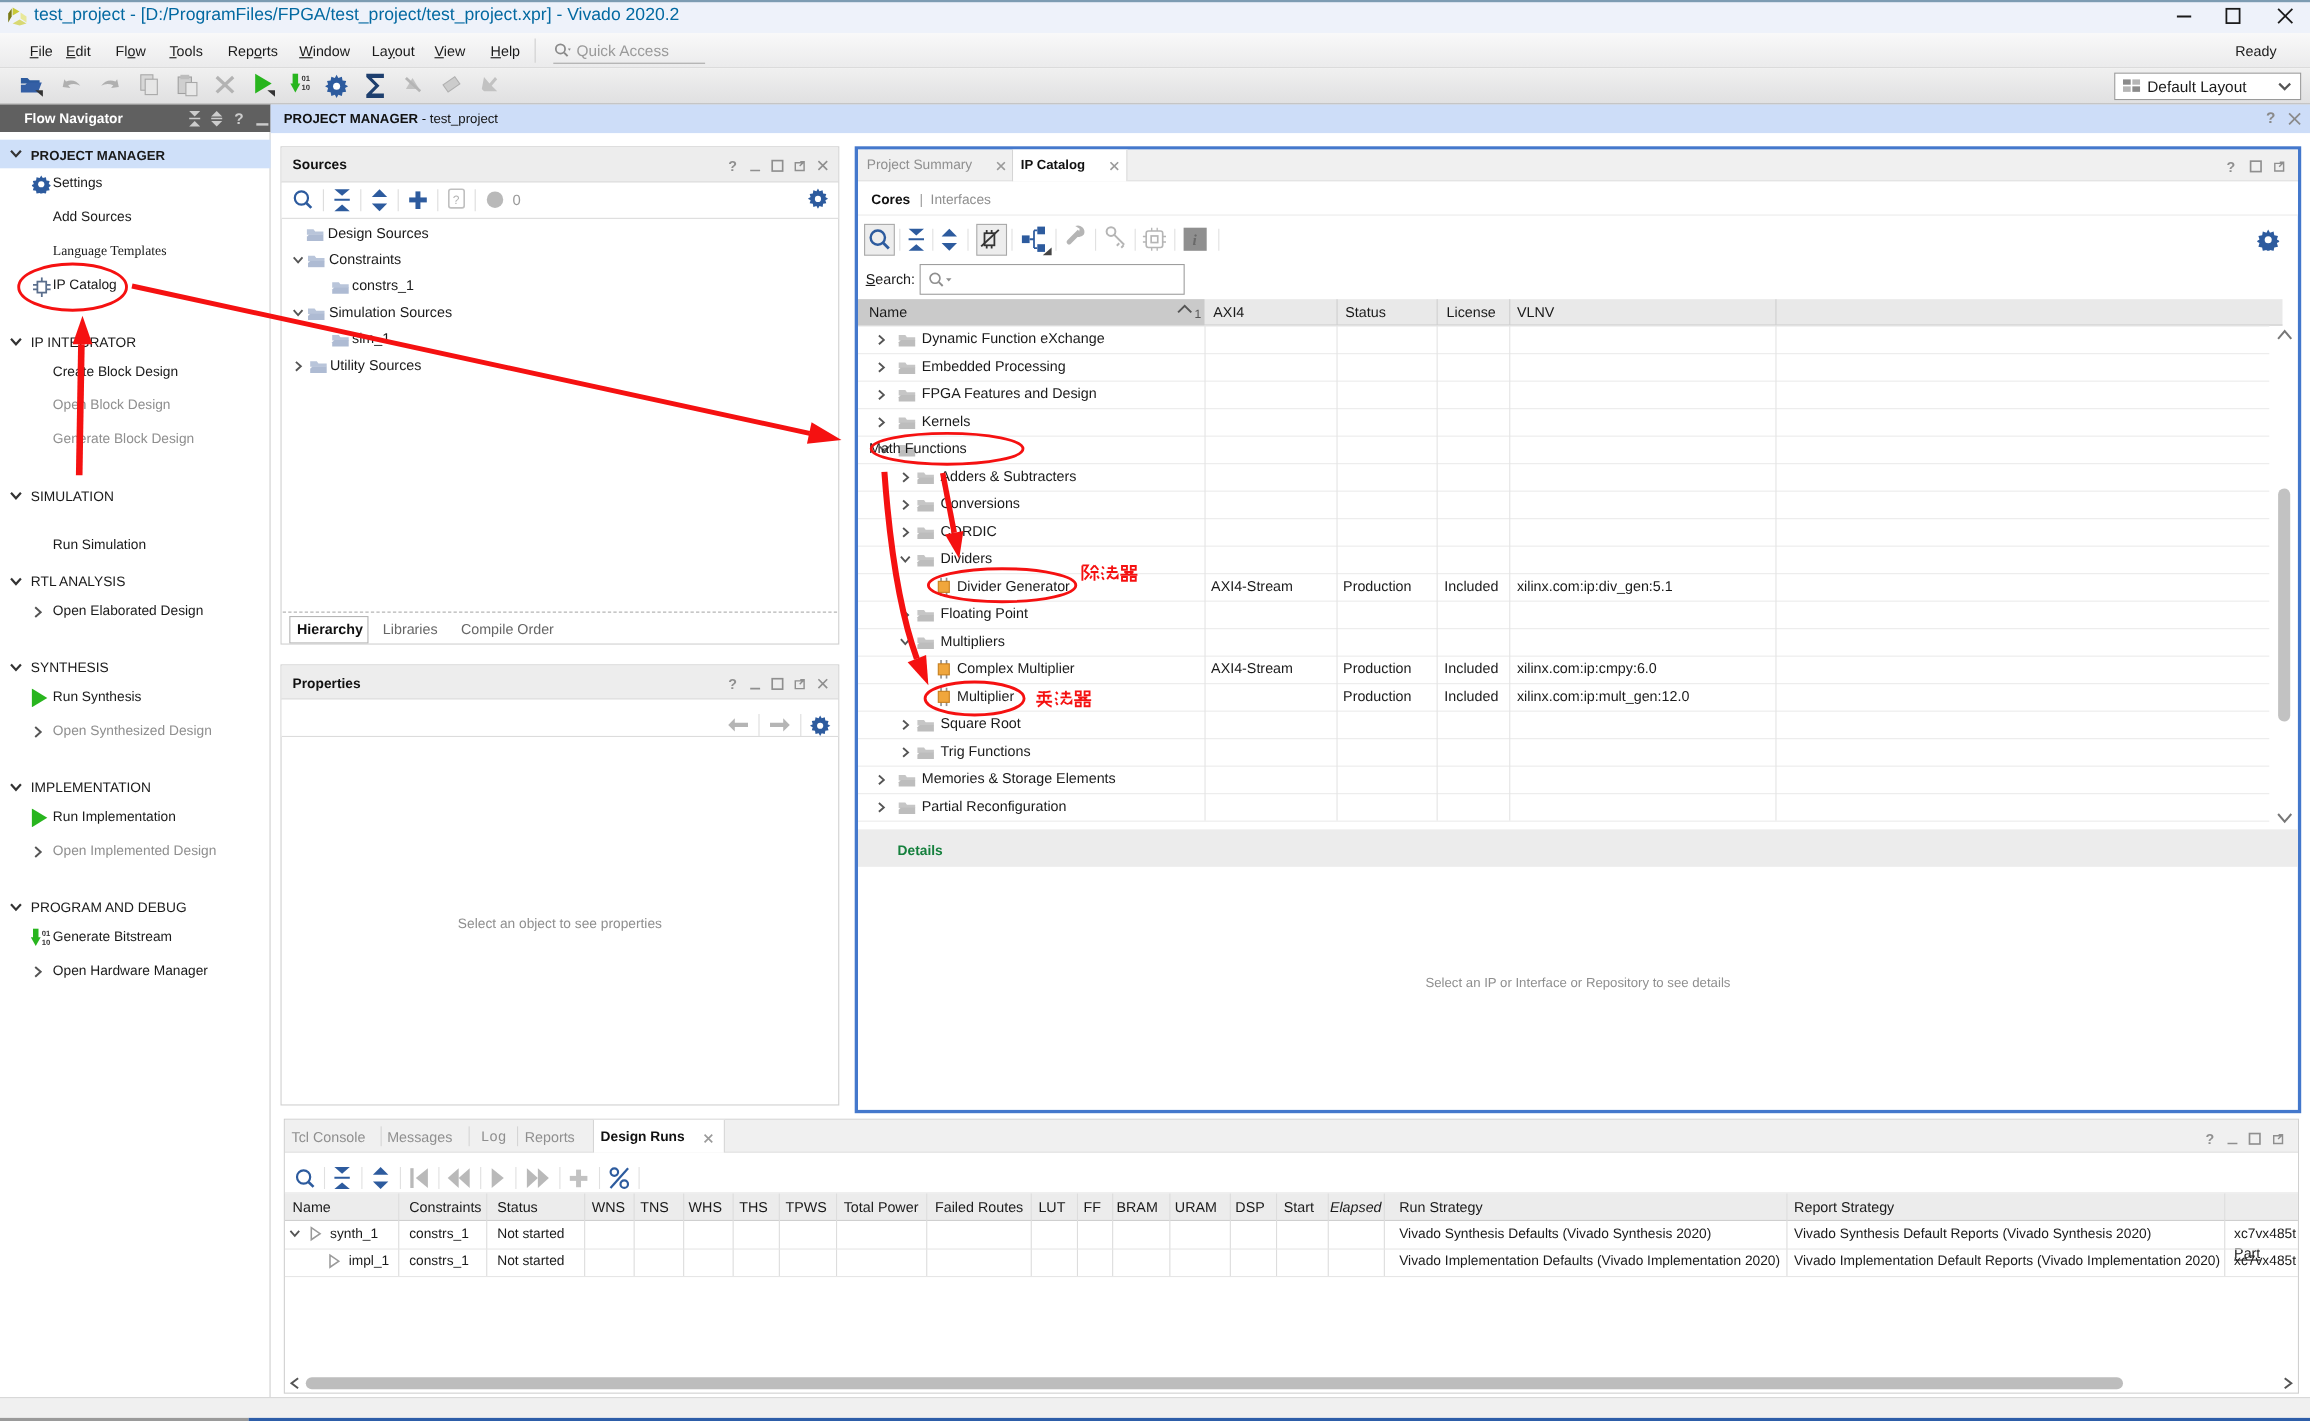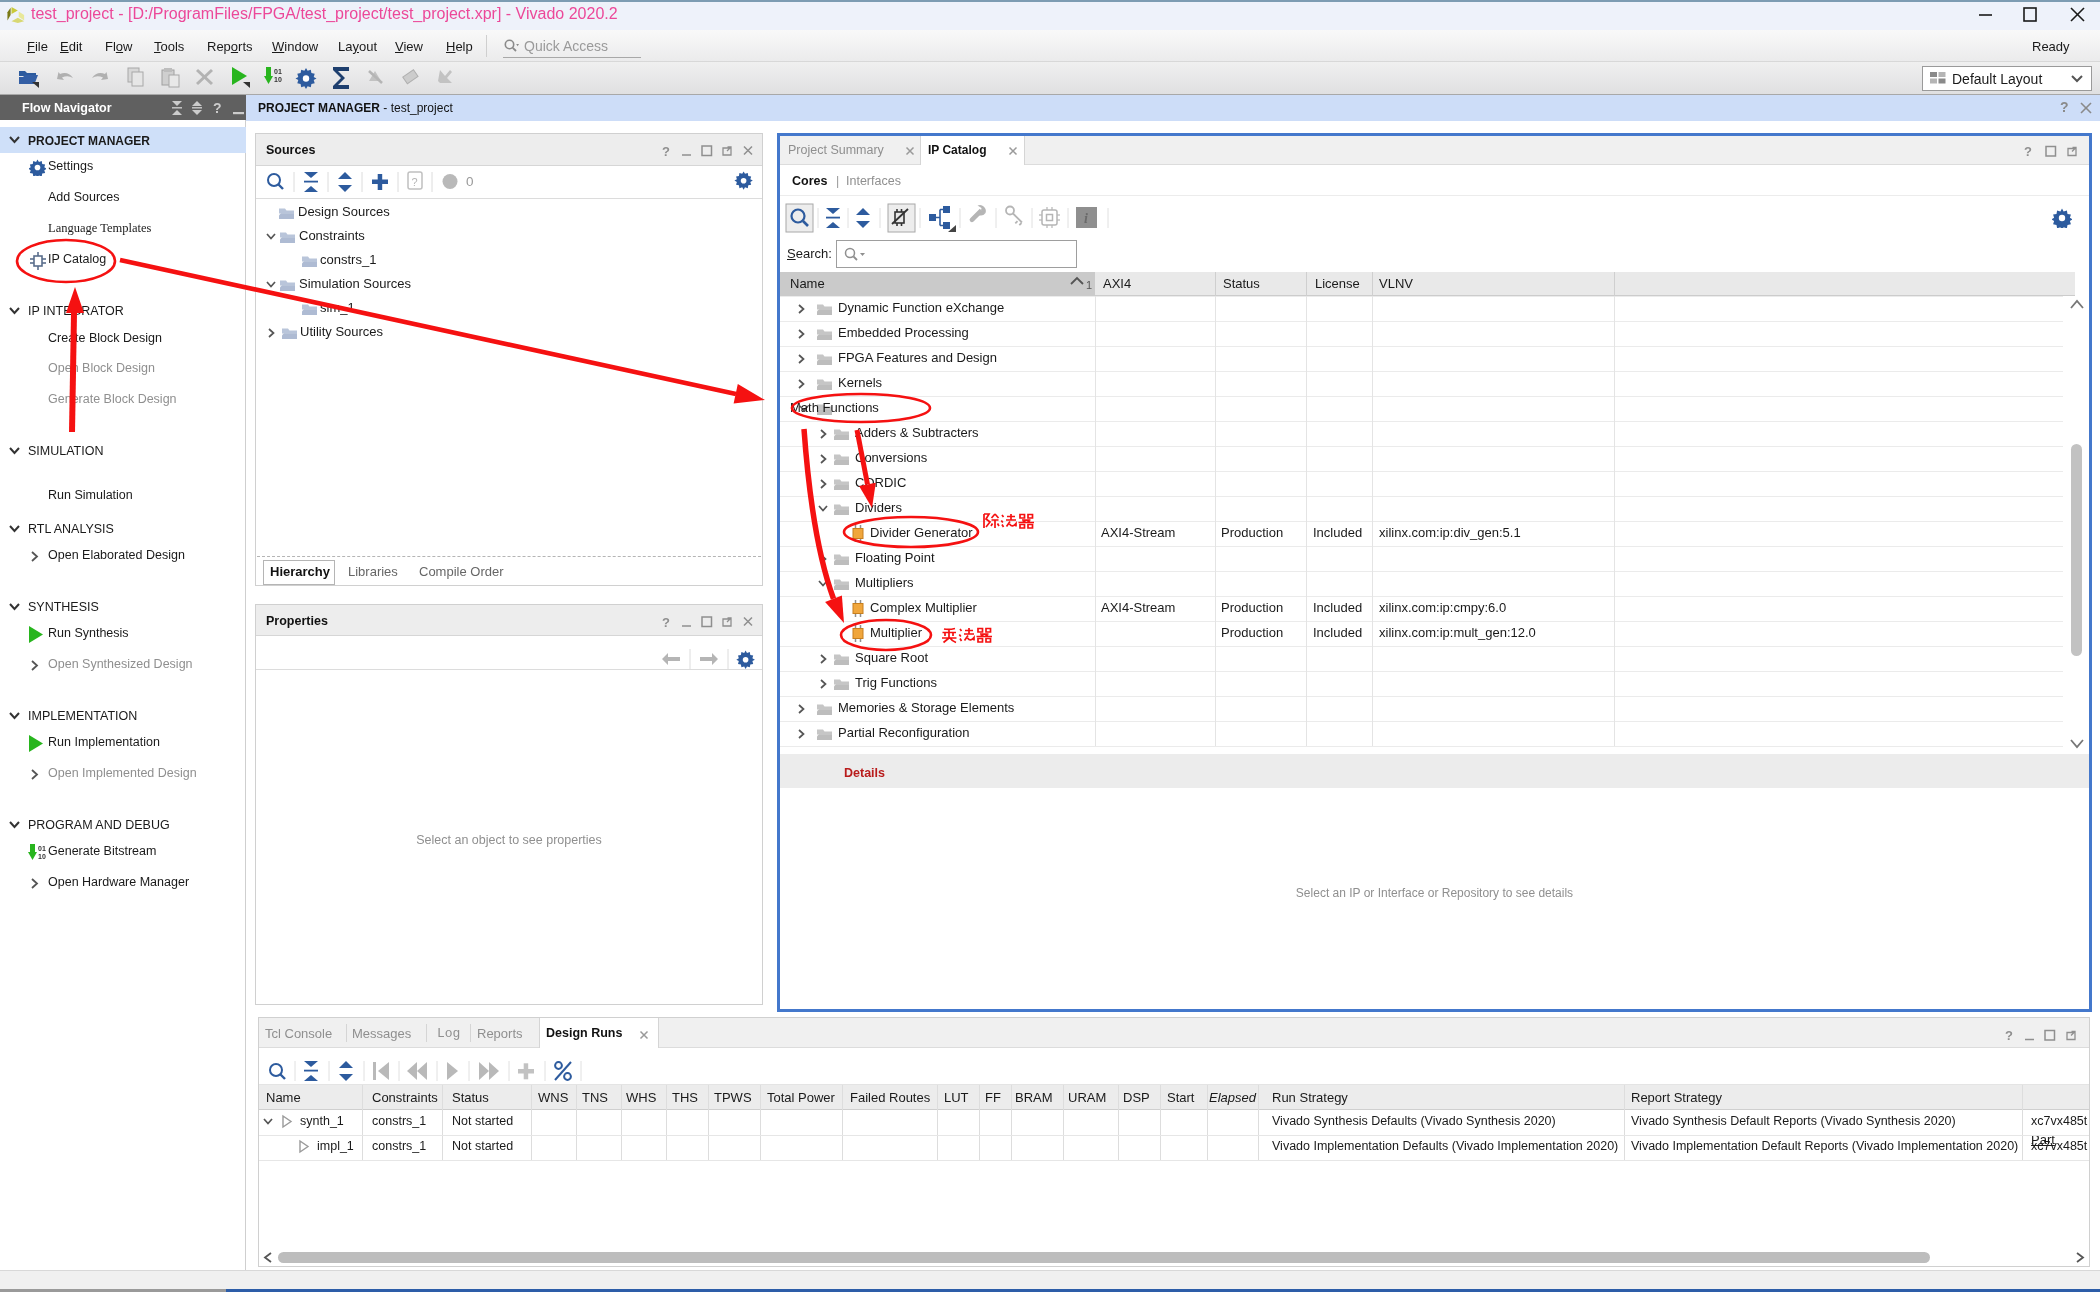--- a/index.html
+++ b/index.html
@@ -13,21 +13,21 @@
 </head>
 <body>
 
 <div class="abs" style="left:0;top:0;width:2100px;height:30px;background:#eef2fa;border-top:2px solid #7d9cb2;"></div>
 <svg class="abs" style="left:7px;top:6px" width="18" height="18" viewBox="0 0 20 20">
   <polygon points="5,1 12,5 5,9" fill="#c9c93a"></polygon>
   <polygon points="4,2 4,10 0.5,16 0.5,7" fill="#7a7a17"></polygon>
   <polygon points="5,17 12,13 19,17 12,19" fill="#d8d873"></polygon>
   <polygon points="13,6 19,10 19,16 13,12" fill="#e8e89a"></polygon>
 </svg>
-<div class="abs" style="left:31px;top:5px;font-size:16px;color:#ec4899;">test_project - [D:/ProgramFiles/FPGA/test_project/test_project.xpr] - Vivado 2020.2</div>
+<div class="abs" style="left:31px;top:5px;font-size:16px;color:#0369a1;">test_project - [D:/ProgramFiles/FPGA/test_project/test_project.xpr] - Vivado 2020.2</div>
 <svg class="abs" style="left:1975px;top:5px" width="120" height="20" viewBox="0 0 120 20">
   <line x1="4" y1="10" x2="17" y2="10" stroke="#1a1a1a" stroke-width="1.6"></line>
   <rect x="49" y="3" width="12" height="13" fill="none" stroke="#1a1a1a" stroke-width="1.6"></rect>
   <line x1="96" y1="3" x2="109" y2="16" stroke="#1a1a1a" stroke-width="1.6"></line>
   <line x1="109" y1="3" x2="96" y2="16" stroke="#1a1a1a" stroke-width="1.6"></line>
 </svg>
 
 <div class="abs" style="left:0;top:30px;width:2100px;height:32px;background:linear-gradient(#f9f9f9,#ebebec);border-bottom:1px solid #d8d8d8;"></div>
 <div class="abs" style="left:0;top:39px;width:2100px;height:18px;font-size:13px;color:#1a1a1a;">
 <span class="abs" style="left:27px"><u>F</u>ile</span>
@@ -687,21 +687,21 @@
 <div class="abs" style="left:838px;top:725px;">Partial Reconfiguration</div>
 </div>
 
 <svg class="abs" style="left:2064px;top:296px" width="24" height="456" viewBox="0 0 24 456">
   <path d="M7,12 L13,5 L19,12" fill="none" stroke="#777" stroke-width="1.8"></path>
   <rect x="7" y="148" width="11" height="212" rx="5.5" fill="#c2c2c2"></rect>
   <path d="M7,444 L13,451 L19,444" fill="none" stroke="#777" stroke-width="1.8"></path>
 </svg>
 
 <div class="abs" style="left:780px;top:754px;width:1309px;height:34px;background:#ececec;"></div>
-<div class="abs b" style="left:844px;top:766px;font-size:12.5px;color:#b91c1c;">Details</div>
+<div class="abs b" style="left:780px;top:766px;font-size:12.5px;color:#15803d;padding-left:36px;">Details</div>
 <div class="abs" style="left:780px;top:886px;width:1309px;text-align:center;font-size:12px;color:#8f8f8f;">Select an IP or Interface or Repository to see details</div>
 </div>
 
 <div class="abs" style="left:258px;top:1017px;width:1832px;height:250px;background:#ffffff;border:1px solid #d0d0d0;"></div>
 <div id="bottom-content">
 
 <div class="abs" style="left:259px;top:1018px;width:1830px;height:30px;background:#f0f0f0;border-bottom:1px solid #dcdcdc;"></div>
 <div class="abs" style="left:539px;top:1018px;width:120px;height:30px;background:#ffffff;border-left:1px solid #d5d5d5;border-right:1px solid #d5d5d5;"></div>
 <div class="abs" style="left:265px;top:1026px;font-size:13px;color:#8f8f8f;">Tcl Console</div>
 <div class="abs" style="left:346px;top:1024px;width:1px;height:18px;background:#d5d5d5;"></div>

